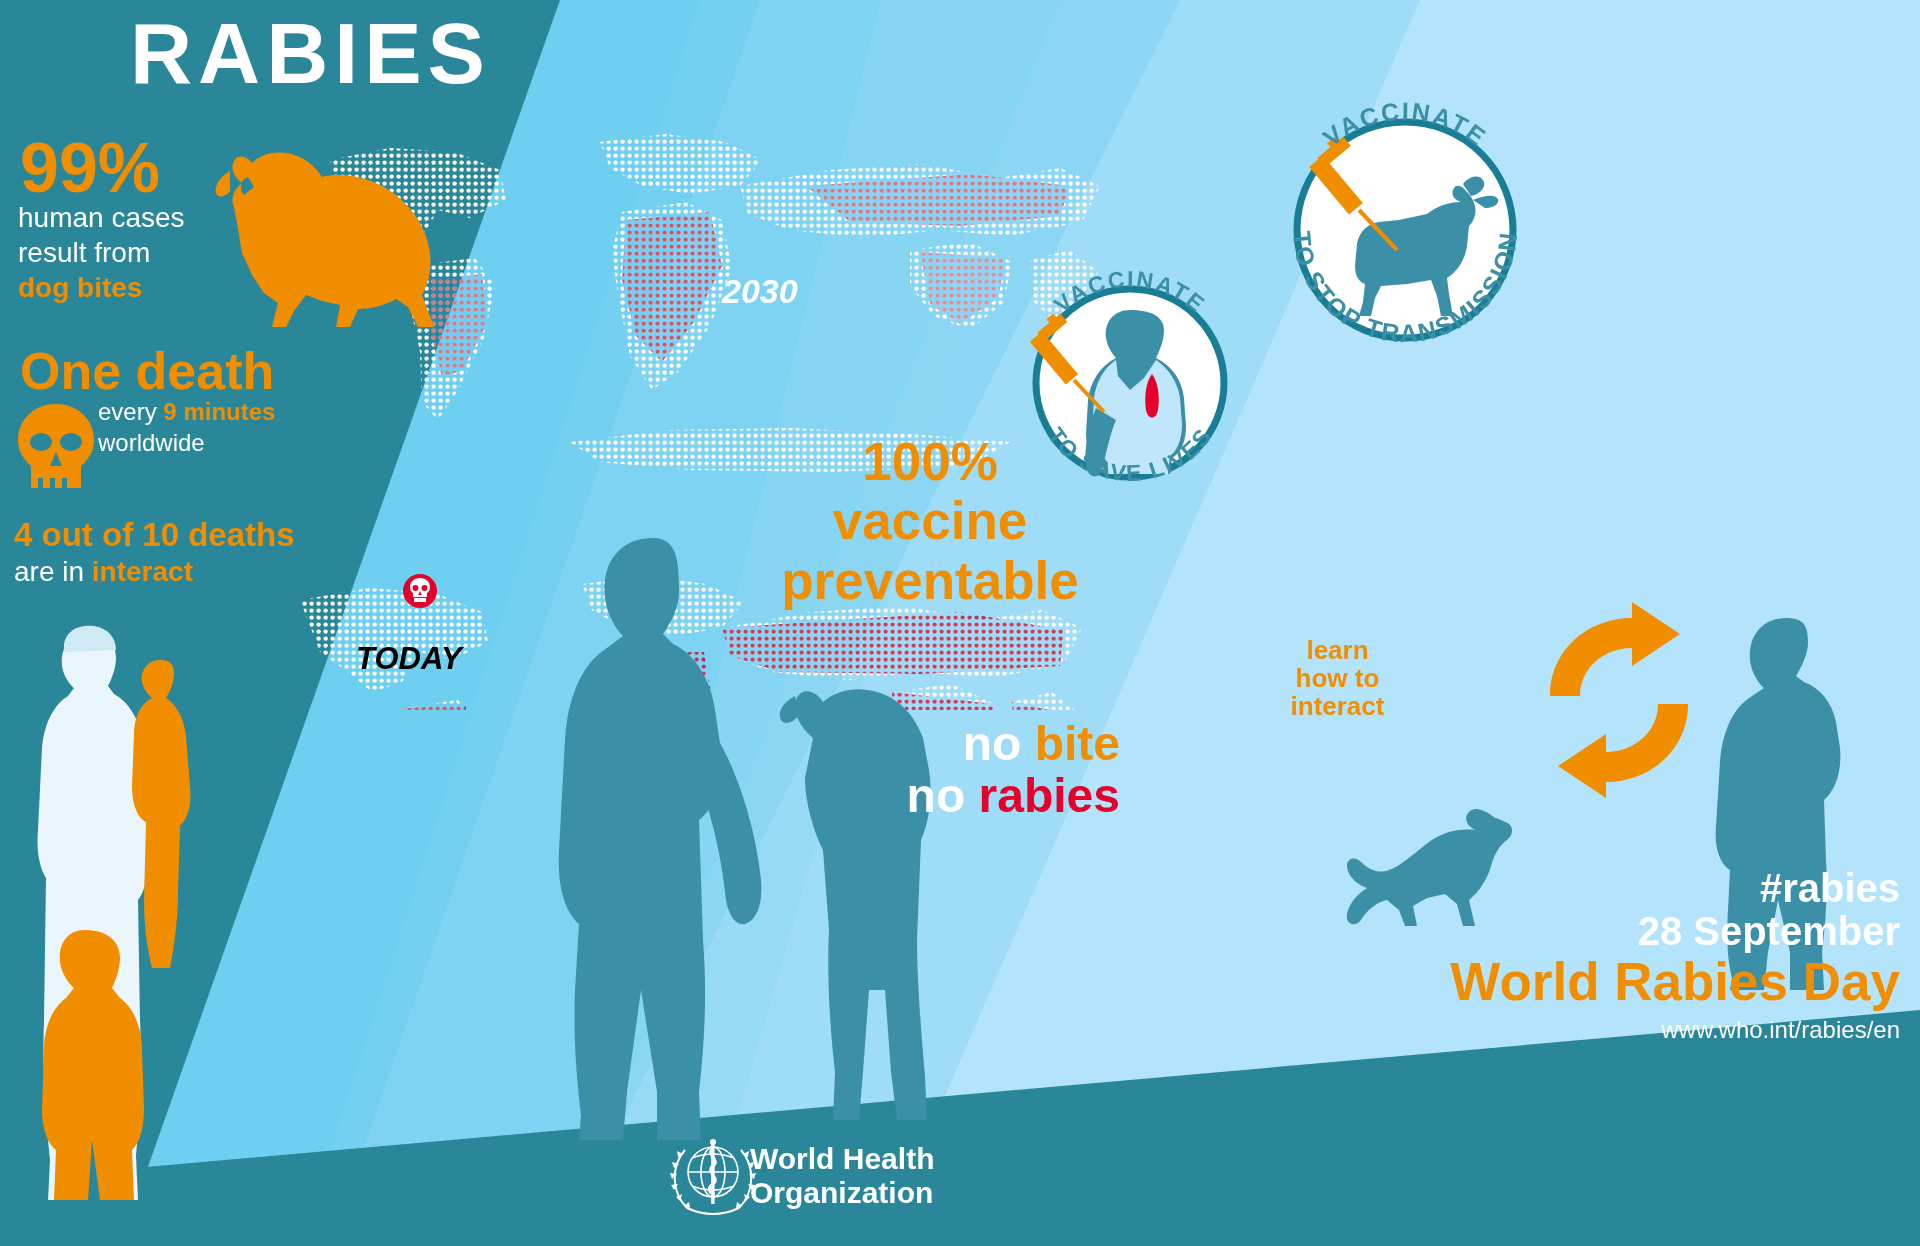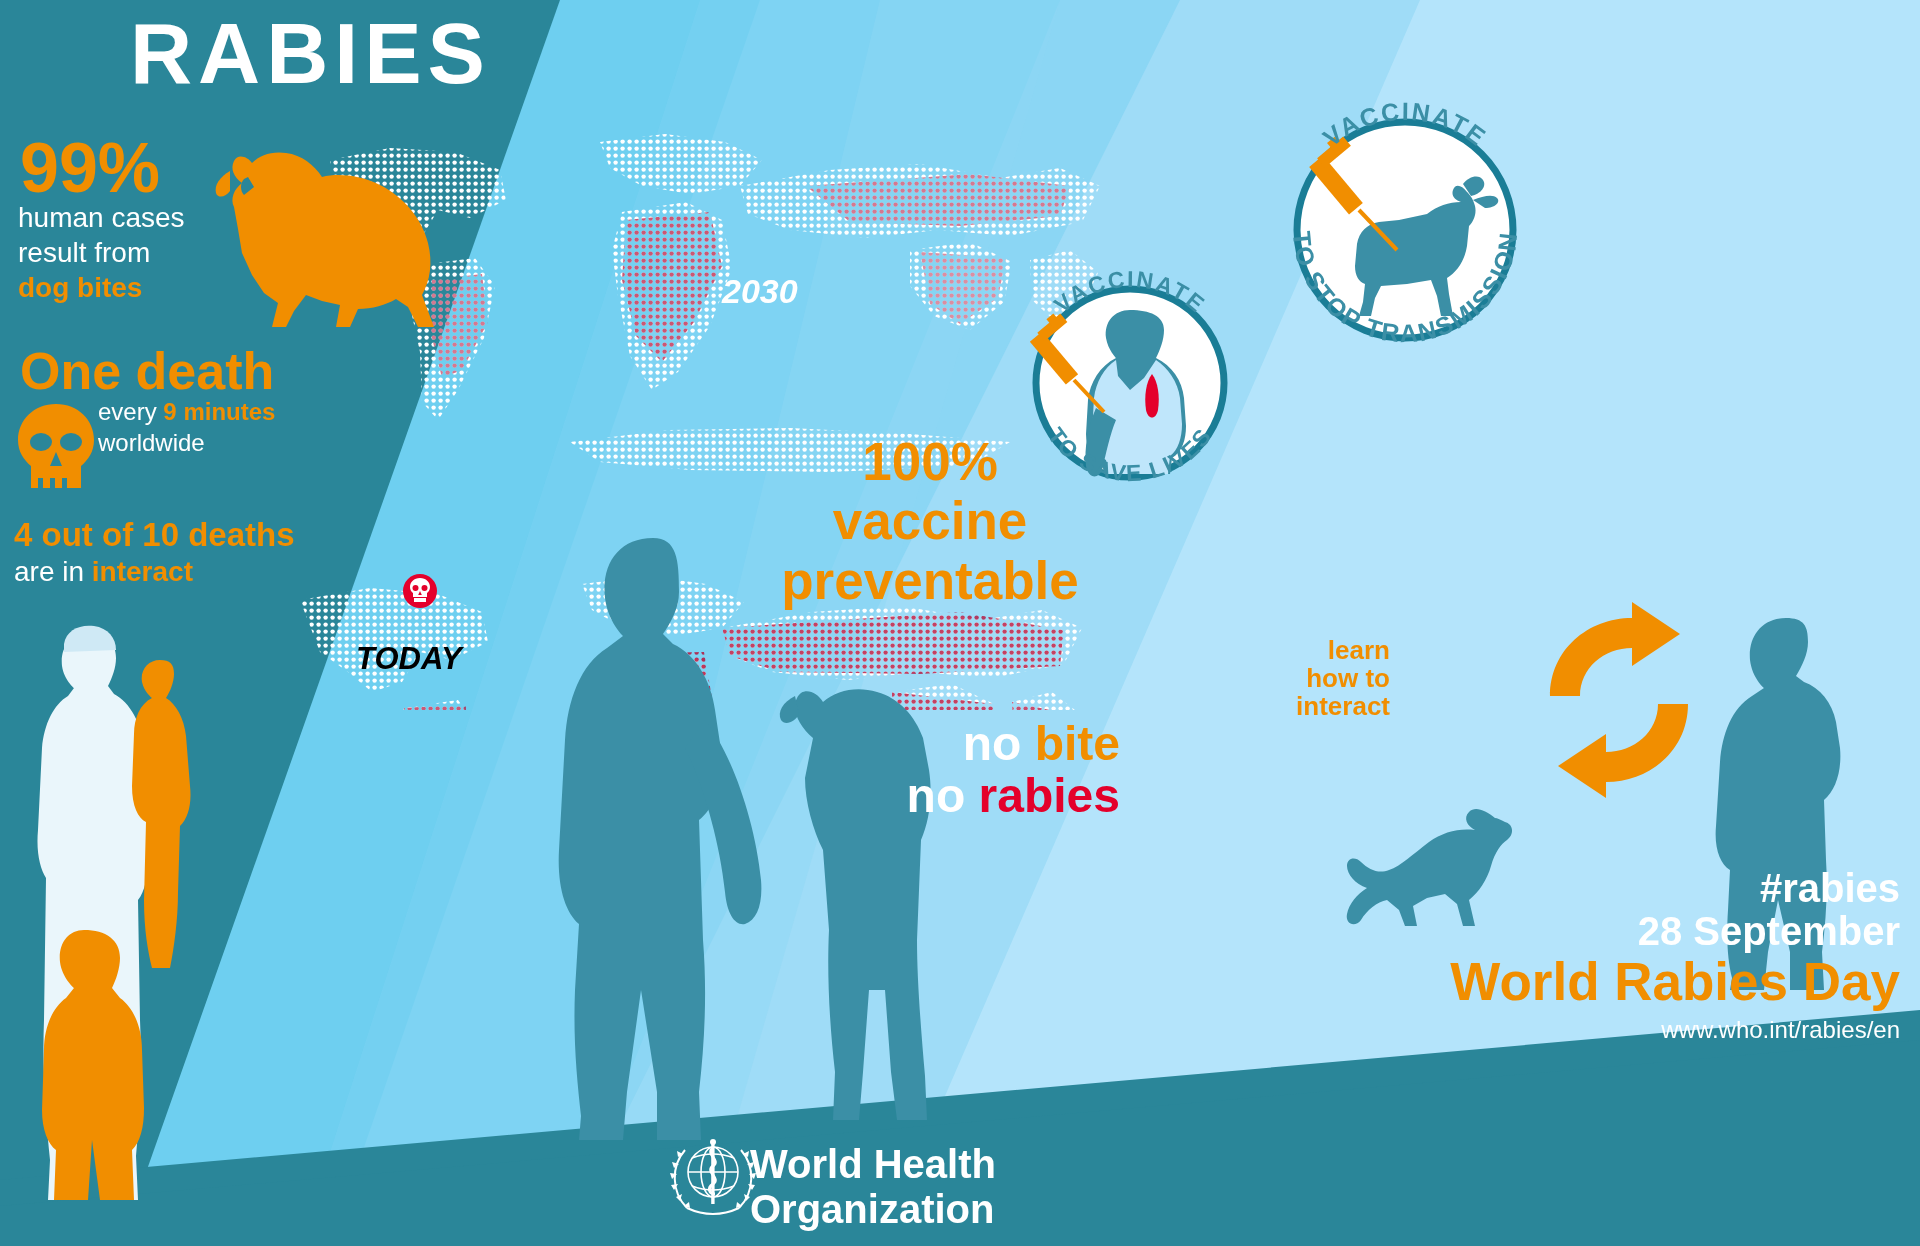--- a/index.html
+++ b/index.html
@@ -30,28 +30,28 @@
   .fourout{left:14px;top:518px;font-size:33px;font-weight:bold;color:#f18e00;line-height:1;white-space:nowrap;}
   .fouroutsub{left:14px;top:558px;font-size:28px;color:#ffffff;line-height:1;white-space:nowrap;}
   .fouroutsub .hl{color:#f18e00;font-weight:bold;}
   .lbl2030{left:722px;top:272px;font-size:34px;font-weight:bold;font-style:italic;color:#ffffff;}
   .lbltoday{left:356px;top:641px;font-size:31px;font-weight:bold;font-style:italic;color:#000000;}
   .vaccprev{left:760px;top:432px;font-size:53px;font-weight:bold;color:#f18e00;line-height:1.12;text-align:center;width:340px;}
   .nobite{left:830px;top:718px;width:290px;text-align:right;font-size:48px;font-weight:bold;line-height:1.08;}
   .nobite .no{color:#ffffff;}
   .nobite .bite{color:#f18e00;}
   .nobite .rabies{color:#e4002b;}
-  .learn{left:1285px;top:636px;width:105px;text-align:right;font-size:26px;font-weight:bold;color:#f18e00;line-height:1.08;}
+  .learn{left:1285px;top:636px;width:105px;text-align:center;font-size:26px;font-weight:bold;color:#f18e00;line-height:1.08;}
   .hashtag{right:20px;top:867px;text-align:right;}
   .hashtag div{line-height:1.08;}
   .h-rabies{font-size:40px;font-weight:bold;color:#ffffff;}
   .h-date{font-size:40px;font-weight:bold;color:#ffffff;}
   .h-day{font-size:53px;font-weight:bold;color:#f18e00;}
   .h-url{font-size:24px;color:#ffffff;padding-top:6px;}
-  .whotext{left:750px;top:1142px;font-size:40px;font-weight:bold;color:#fff;line-height:1.12;}
+  .whotext{left:750px;top:1142px;font-size:30px;font-weight:bold;color:#fff;line-height:1.12;}
   
   .badge-text{font-weight:bold;fill:#3b8fa6;letter-spacing:2px;}
 </style>
 </head>
 <body>
 
 <div id="poster">
 
   <div class="band">
     <svg width="1920" height="1246" viewBox="0 0 1920 1246">

